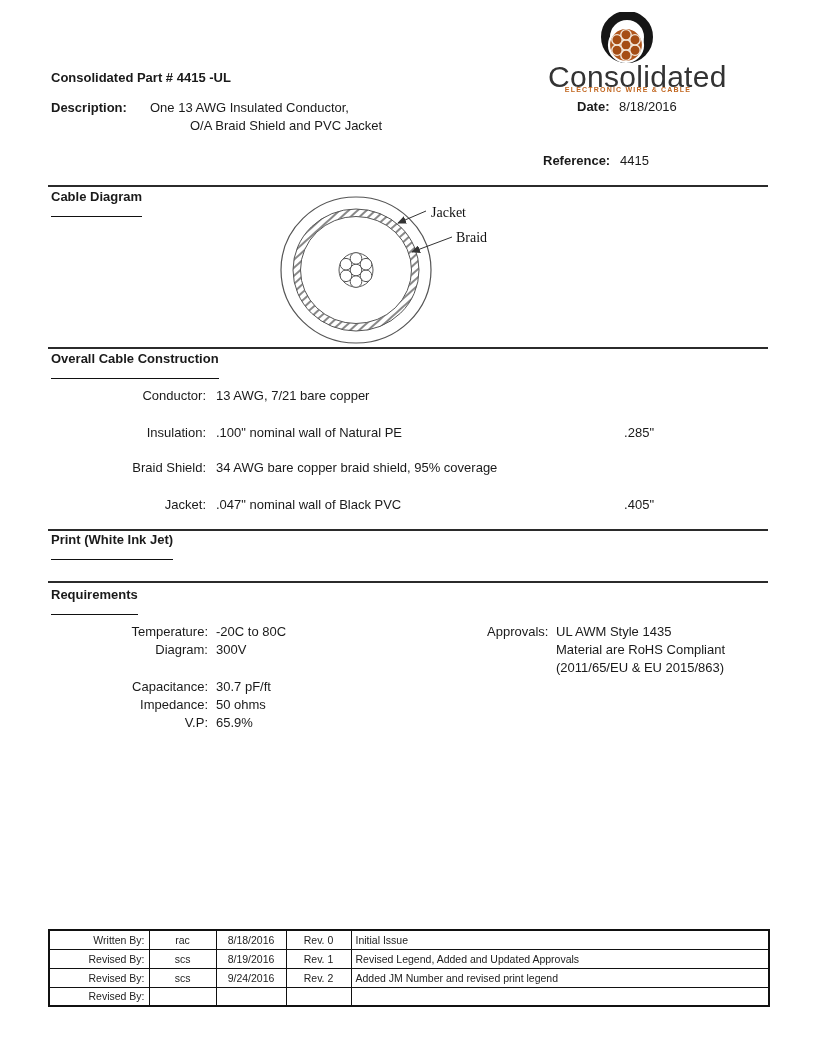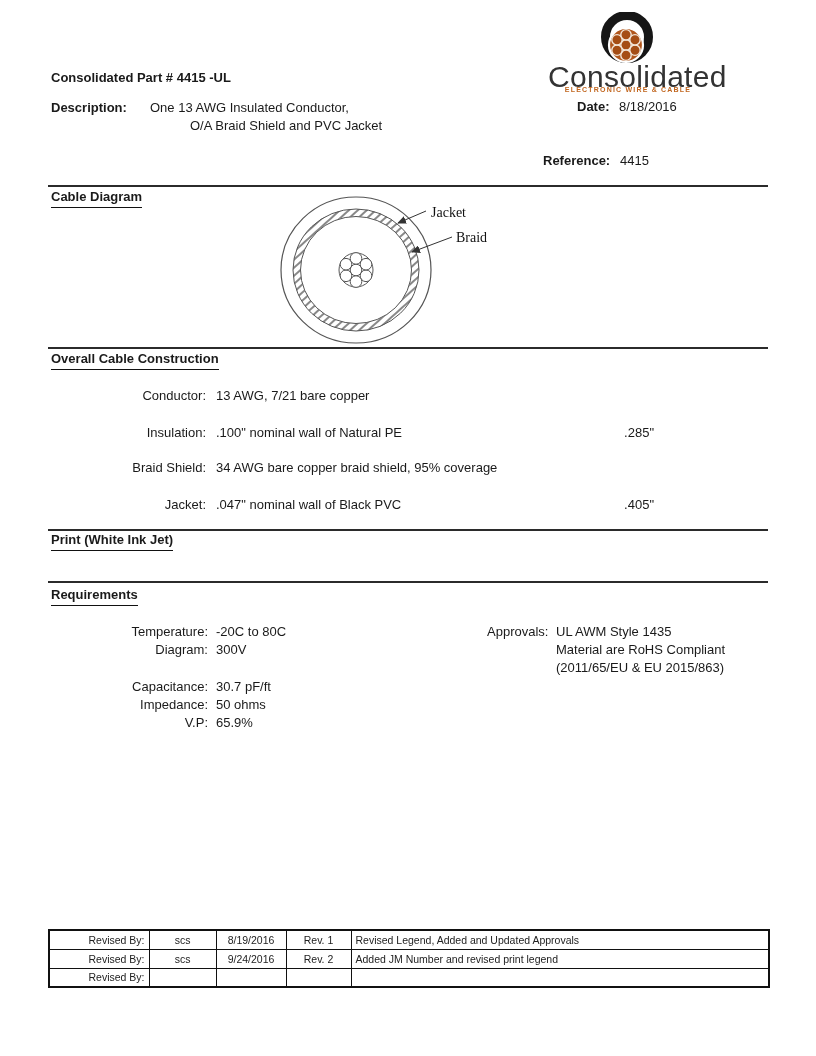--- a/index.html
+++ b/index.html
@@ -8,21 +8,21 @@
   .page {
     position:relative; width:816px; height:1056px; background:#ffffff;
     overflow:hidden; margin:0 auto;
   }
   .abs { position:absolute; }
   .b { font-weight:bold; }
   .fs13 { font-size:13px; line-height:16px; }
   .rule { position:absolute; left:48px; width:720px; border-top:2px solid #2b2b2b; }
   .section-heading {
     position:absolute; left:51px; font-size:13px; font-weight:bold;
-    border-bottom:1px solid #111; padding-bottom:3px;
+    border-bottom:1px solid #111; padding-bottom:12px;
   }
   
   .wordmark { position:absolute; left:548px; top:60px; width:160px; text-align:right;
     font-size:30px; color:#333; letter-spacing:0.3px; }
   .tagline { position:absolute; left:548px; top:86px; width:160px; text-align:center;
     font-size:7px; font-weight:bold; letter-spacing:1.2px; color:#C1661F; }
   
   .c-label { position:absolute; left:48px; width:158px; text-align:right; }
   .c-value { position:absolute; left:216px; white-space:nowrap; }
   .c-od    { position:absolute; left:592px; width:62px; text-align:right; }
@@ -176,20 +176,27 @@
   <table class="rev">
     <colgroup>
       <col style="width:100px">
         <col style="width:67px">
         <col style="width:70px">
         <col style="width:65px">
         <col style="width:418px">
     </colgroup>
     <tbody>
       <tr>
+        <td class="by">Written By:</td>
+        <td class="mid">rac</td>
+        <td class="mid">8/18/2016</td>
+        <td class="mid">Rev. 0</td>
+        <td class="note">Initial Issue</td>
+      </tr>
+      <tr>
         <td class="by">Revised By:</td>
         <td class="mid">scs</td>
         <td class="mid">8/19/2016</td>
         <td class="mid">Rev. 1</td>
         <td class="note">Revised Legend, Added and Updated Approvals</td>
       </tr>
       <tr>
         <td class="by">Revised By:</td>
         <td class="mid">scs</td>
         <td class="mid">9/24/2016</td>

